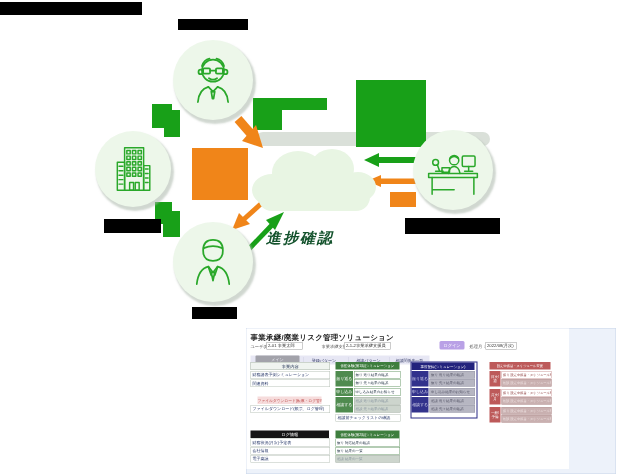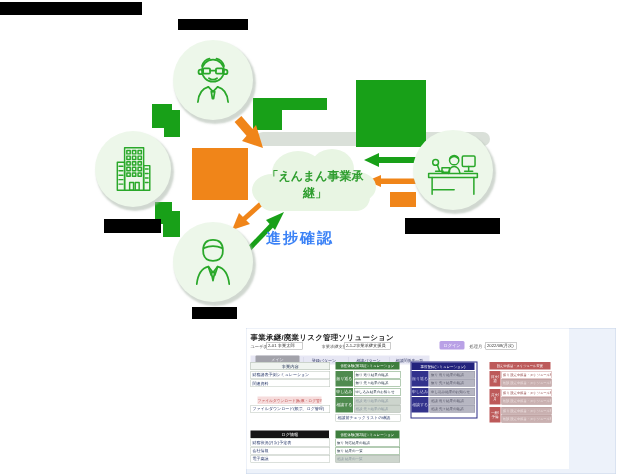--- a/index.html
+++ b/index.html
@@ -9,21 +9,21 @@
   
   .redact{position:absolute;background:#000;}
   .circle{position:absolute;border-radius:50%;background:#EDF7EA;
           box-shadow:2px 3px 2px 1px rgba(170,182,170,.55);display:flex;align-items:center;justify-content:center;}
   .gband{position:absolute;background:#CDD5CC;border-radius:8px;opacity:.75;}
   .gblock{position:absolute;background:#18A018;}
   .oblock{position:absolute;background:#F08519;}
   .cloud-label{position:absolute;text-align:center;color:#2F9E2F;font-weight:bold;}
   .cloud-label .l1{font-size:12px;line-height:17px;letter-spacing:0px;}
   .cloud-label .l2{font-size:11.5px;line-height:16px;}
-  .progress{position:absolute;color:#3b82f6;font-weight:bold;font-size:15px;letter-spacing:2px;}
+  .progress{position:absolute;color:#14532d;font-weight:bold;font-size:15px;letter-spacing:2px;font-style:italic;}
   
   .ui{position:absolute;left:246px;top:328px;width:738px;height:290px;
       transform:scale(.5);transform-origin:0 0;background:#EDF2FA;border:1px solid #C7D4E8;}
   .ui-content{position:absolute;left:0;top:0;width:645px;height:281px;background:#fff;}
   .ui-title{position:absolute;left:8px;top:8px;font-size:15px;font-weight:bold;color:#1a1a1a;letter-spacing:.5px;white-space:nowrap;}
   .flbl{position:absolute;font-size:8.5px;color:#555;white-space:nowrap;}
   .finp{position:absolute;background:#fff;border:1px solid #999;font-size:8.5px;color:#333;
         padding:1px 2px;overflow:hidden;white-space:nowrap;line-height:11px;}
   .login{position:absolute;background:#B9A1E6;border-radius:3px;color:#fff;font-size:8.5px;
          text-align:center;line-height:17px;overflow:hidden;}
@@ -98,21 +98,20 @@
   </svg>
 
   <svg class="abs" style="left:250px;top:135px;" width="128" height="82" viewBox="0 0 128 82">
     <ellipse cx="22" cy="55" rx="20" ry="16" fill="#E8F5E3"></ellipse>
     <ellipse cx="48" cy="38" rx="26" ry="22" fill="#E8F5E3"></ellipse>
     <ellipse cx="82" cy="34" rx="22" ry="20" fill="#E8F5E3"></ellipse>
     <ellipse cx="108" cy="52" rx="18" ry="15" fill="#E8F5E3"></ellipse>
     <rect x="8" y="48" width="112" height="28" rx="14" fill="#E8F5E3"></rect>
   </svg>
   <div class="cloud-label" style="left:255px;top:168px;width:120px;">
-    <div class="l1">「えんまん事業承継」</div>
   </div>
 
   <div class="circle" style="left:173px;top:40px;width:80px;height:80px;">
     <svg width="58" height="58" viewBox="0 0 100 100" fill="none" stroke="#2AA82A" stroke-width="3" stroke-linecap="round" stroke-linejoin="round">
       <circle cx="50" cy="34" r="19"></circle>
       <circle cx="29" cy="36" r="4"></circle>
         <circle cx="71" cy="36" r="4"></circle>
       <path d="M31,26 Q34,15 44,13 M56,13 Q66,15 69,26"></path>
       <rect x="33" y="30" width="12" height="9" rx="2"></rect>
         <rect x="55" y="30" width="12" height="9" rx="2"></rect>

